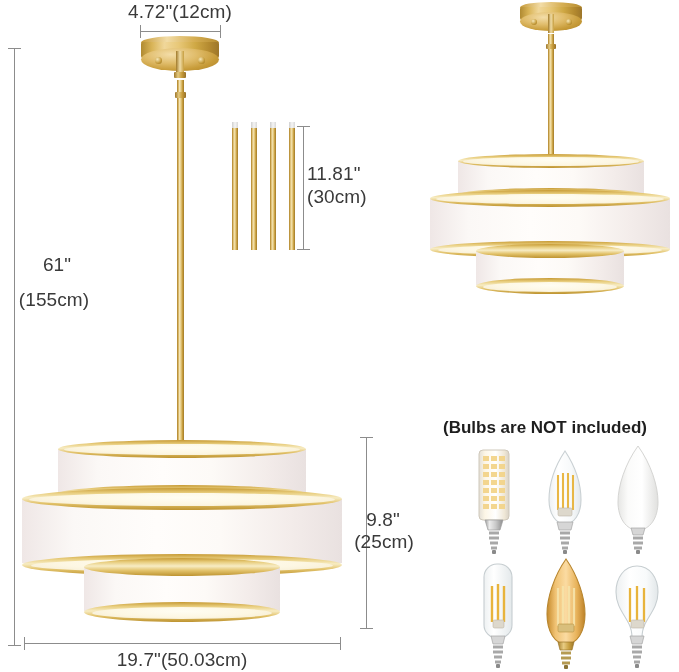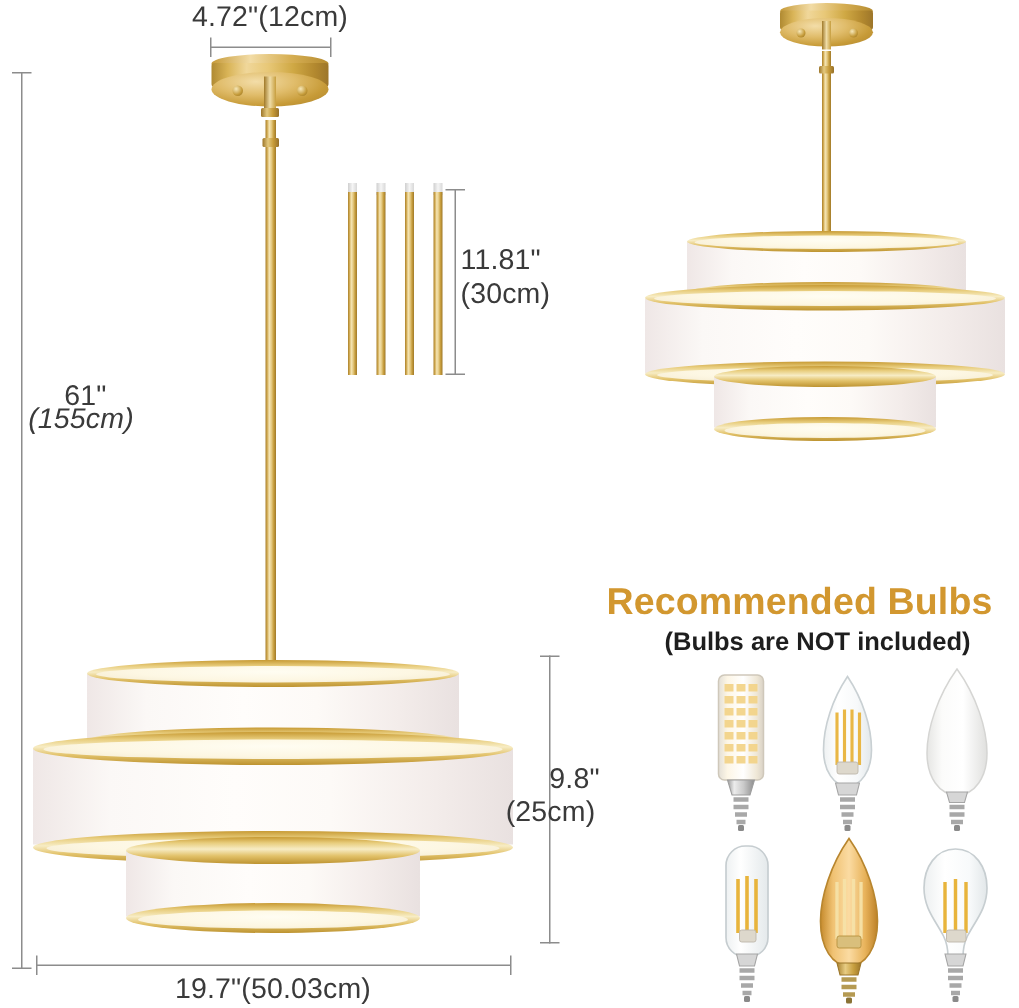--- a/index.html
+++ b/index.html
@@ -88,21 +88,21 @@
 
   <div class="abs dim-label" style="left:112px;top:0px;width:136px;">4.72"(12cm)</div>
   <div class="abs dimline-h" style="left:140px;top:31px;width:80px;"></div>
   <div class="abs tick-v" style="left:140px;top:25px;"></div>
   <div class="abs tick-v" style="left:220px;top:25px;"></div>
 
   <div class="abs tick-h" style="left:8px;top:48px;"></div>
   <div class="abs dimline-v" style="left:14px;top:48px;height:598px;"></div>
   <div class="abs tick-h" style="left:8px;top:645px;"></div>
   <div class="abs dim-label" style="left:18px;top:253px;width:78px;">61"</div>
-  <div class="abs dim-label" style="left:6px;top:268px;width:96px;font-style:italic;">(155cm)</div>
+  <div class="abs dim-label" style="left:6px;top:288px;width:96px;">(155cm)</div>
 
   <div class="abs" style="left:141px;top:36px;width:78px;height:45px;">
 
     <div class="abs canopy-top" style="left:0px;top:0px;width:78px;height:13px;"></div>
 
     <div class="abs canopy-cyl" style="left:0px;top:6px;width:78px;height:16px;"></div>
 
     <div class="abs canopy-plate" style="left:0px;top:12px;width:78px;height:23px;"></div>
 
     <div class="abs screw" style="left:14px;top:21px;width:7px;height:7px;"></div>
@@ -158,21 +158,21 @@
       <div class="band" style="top:0px;height:18px;"></div>
       <div class="band" style="top:44px;height:20px;"></div>
       <div class="inner-glow" style="left:8px;right:8px;top:49px;height:12px;"></div>
     </div>
   </div>
 
   <div class="abs tick-h" style="left:360px;top:437px;"></div>
   <div class="abs dimline-v" style="left:366px;top:437px;height:192px;"></div>
   <div class="abs tick-h" style="left:360px;top:628px;"></div>
   <div class="abs dim-label" style="left:352px;top:508px;width:62px;">9.8"</div>
-  <div class="abs dim-label" style="left:327px;top:530px;width:80px;">(25cm)</div>
+  <div class="abs dim-label" style="left:344px;top:530px;width:80px;">(25cm)</div>
 
   <div class="abs tick-v" style="left:24px;top:637px;"></div>
   <div class="abs dimline-h" style="left:24px;top:643px;width:316px;"></div>
   <div class="abs tick-v" style="left:340px;top:637px;"></div>
   <div class="abs dim-label" style="left:82px;top:648px;width:200px;">19.7"(50.03cm)</div>
 
   <div class="abs" style="left:420px;top:2px;width:250px;height:330px;">
 
     <div class="abs" style="left:100px;top:0px;width:62px;height:36px;">
       <div class="abs canopy-top" style="left:0;top:0;width:62px;height:11px;"></div>
@@ -205,21 +205,20 @@
 
       <div class="tier" style="left:46px;top:90px;width:148px;height:55px;">
         <div class="body" style="top:7px;height:34px;"></div>
         <div class="band" style="top:0px;height:14px;"></div>
         <div class="band" style="top:34px;height:16px;"></div>
         <div class="inner-glow" style="left:7px;right:7px;top:38px;height:10px;"></div>
       </div>
     </div>
   </div>
 
-  <div class="abs gold-head" style="left:388px;top:387px;width:290px;font-size:25px;">Recommended Bulbs</div>
   <div class="abs blk-sub" style="left:400px;top:418px;width:290px;font-size:17px;">(Bulbs are NOT included)</div>
 
   <div class="bulb" style="left:466px;top:448px;">
     <svg width="56" height="108" viewBox="0 0 56 108">
       <defs>
         <linearGradient id="cornG" x1="0" y1="0" x2="1" y2="0">
           <stop offset="0" stop-color="#e3dfd6"></stop>
             <stop offset="0.2" stop-color="#fdf6e6"></stop>
           <stop offset="0.55" stop-color="#fff"></stop>
             <stop offset="0.85" stop-color="#efe7d6"></stop>

